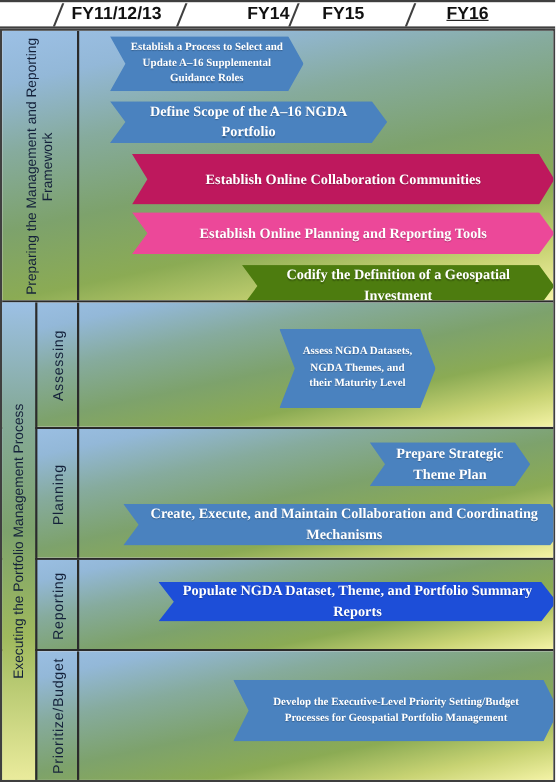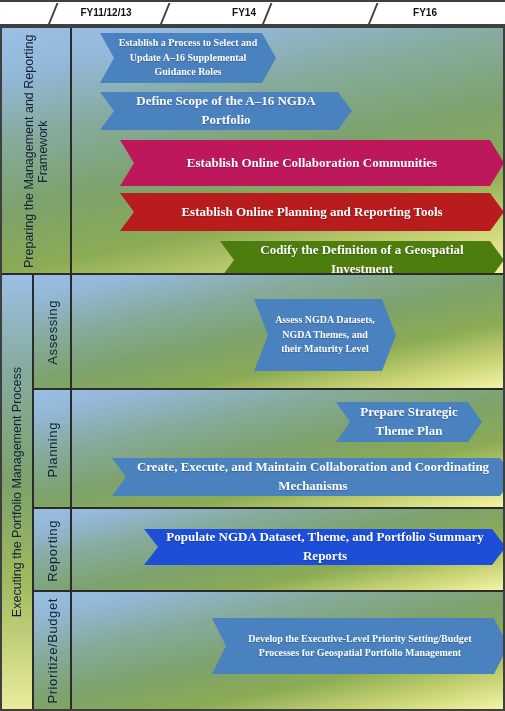--- a/index.html
+++ b/index.html
@@ -9,21 +9,21 @@
     background:#ffffff;
   }
   
   #header{
     position:absolute;left:0;top:0;width:505px;height:26px;
     border-top:2px solid #3f3f3f;border-bottom:2px solid #3f3f3f;
     background:#ffffff;box-sizing:border-box;
   }
   .hdr-cell{
     position:absolute;top:0;height:22px;line-height:22px;
-    text-align:center;font-weight:bold;font-size:10px;color:#111;
+    text-align:center;font-weight:bold;font-size:16px;color:#111;
     letter-spacing:0px;
   }
   .hdr-slash{
     position:absolute;top:1px;width:2px;height:21px;background:#3f3f3f;
     transform:skewX(-22deg);transform-origin:bottom center;
   }
   
   #grid{
     position:absolute;left:0;top:26px;width:505px;height:685px;
     border:2px solid #3f3f3f;box-sizing:border-box;
@@ -89,40 +89,41 @@
 
 <div id="root">
 
   <div id="header">
       <div class="hdr-slash" style="left: 48px;"></div>
       <div class="hdr-slash" style="left: 160px;"></div>
       <div class="hdr-slash" style="left: 262px;"></div>
       <div class="hdr-slash" style="left: 368px;"></div>
       <div class="hdr-cell" style="left: 52px; width: 108px;">FY11/12/13</div>
       <div class="hdr-cell" style="left: 166px; width: 92px; padding-left: 32px;">FY14</div>
-      <div class="hdr-cell" style="left: 372px; width: 106px;">FY16</div>
+      <div class="hdr-cell" style="left: 266px; width: 92px;">FY15</div>
+      <div class="hdr-cell" style="left: 372px; width: 106px; text-decoration: underline;">FY16</div>
     </div>
 
   <div id="grid">
       <div class="rowband" style="top: 0px; height: 247px;">
         <div class="bandbg"></div>
         <div class="outer-label" style="height: 247px; width: 70px;">
           <span class="vtxt" style="white-space: normal; max-height: 235px;">Preparing the Management and Reporting Framework</span>
         </div>
         <div class="plot">
           <div class="chev big" style="left: 28px; width: 176px; top: 5px; height: 50px; background: rgb(74, 130, 191);">
             <span>Establish a Process to Select and Update A–16 Supplemental Guidance Roles</span>
           </div>
           <div class="chev" style="left: 28px; width: 252px; top: 64px; height: 38px; background: rgb(74, 130, 191);">
             <span>Define Scope of the A–16 NGDA Portfolio</span>
           </div>
           <div class="chev" style="left: 48px; width: 384px; top: 112px; height: 46px; background: #be185d;">
             <span>Establish Online Collaboration Communities</span>
           </div>
-          <div class="chev" style="left: 48px; width: 384px; top: 165px; height: 38px; background: #b91c1c;">
+          <div class="chev" style="left: 48px; width: 384px; top: 165px; height: 38px; background: #ec4899;">
             <span>Establish Online Planning and Reporting Tools</span>
           </div>
           <div class="chev" style="left: 148px; width: 284px; top: 213px; height: 38px; background: #4d7c0f;">
             <span>Codify the Definition of a Geospatial Investment</span>
           </div>
         </div>
       </div>
       <div class="rowband" style="top: 247px; height: 115px;">
         <div class="bandbg"></div>
         <div class="inner-label" style="height: 115px;">

